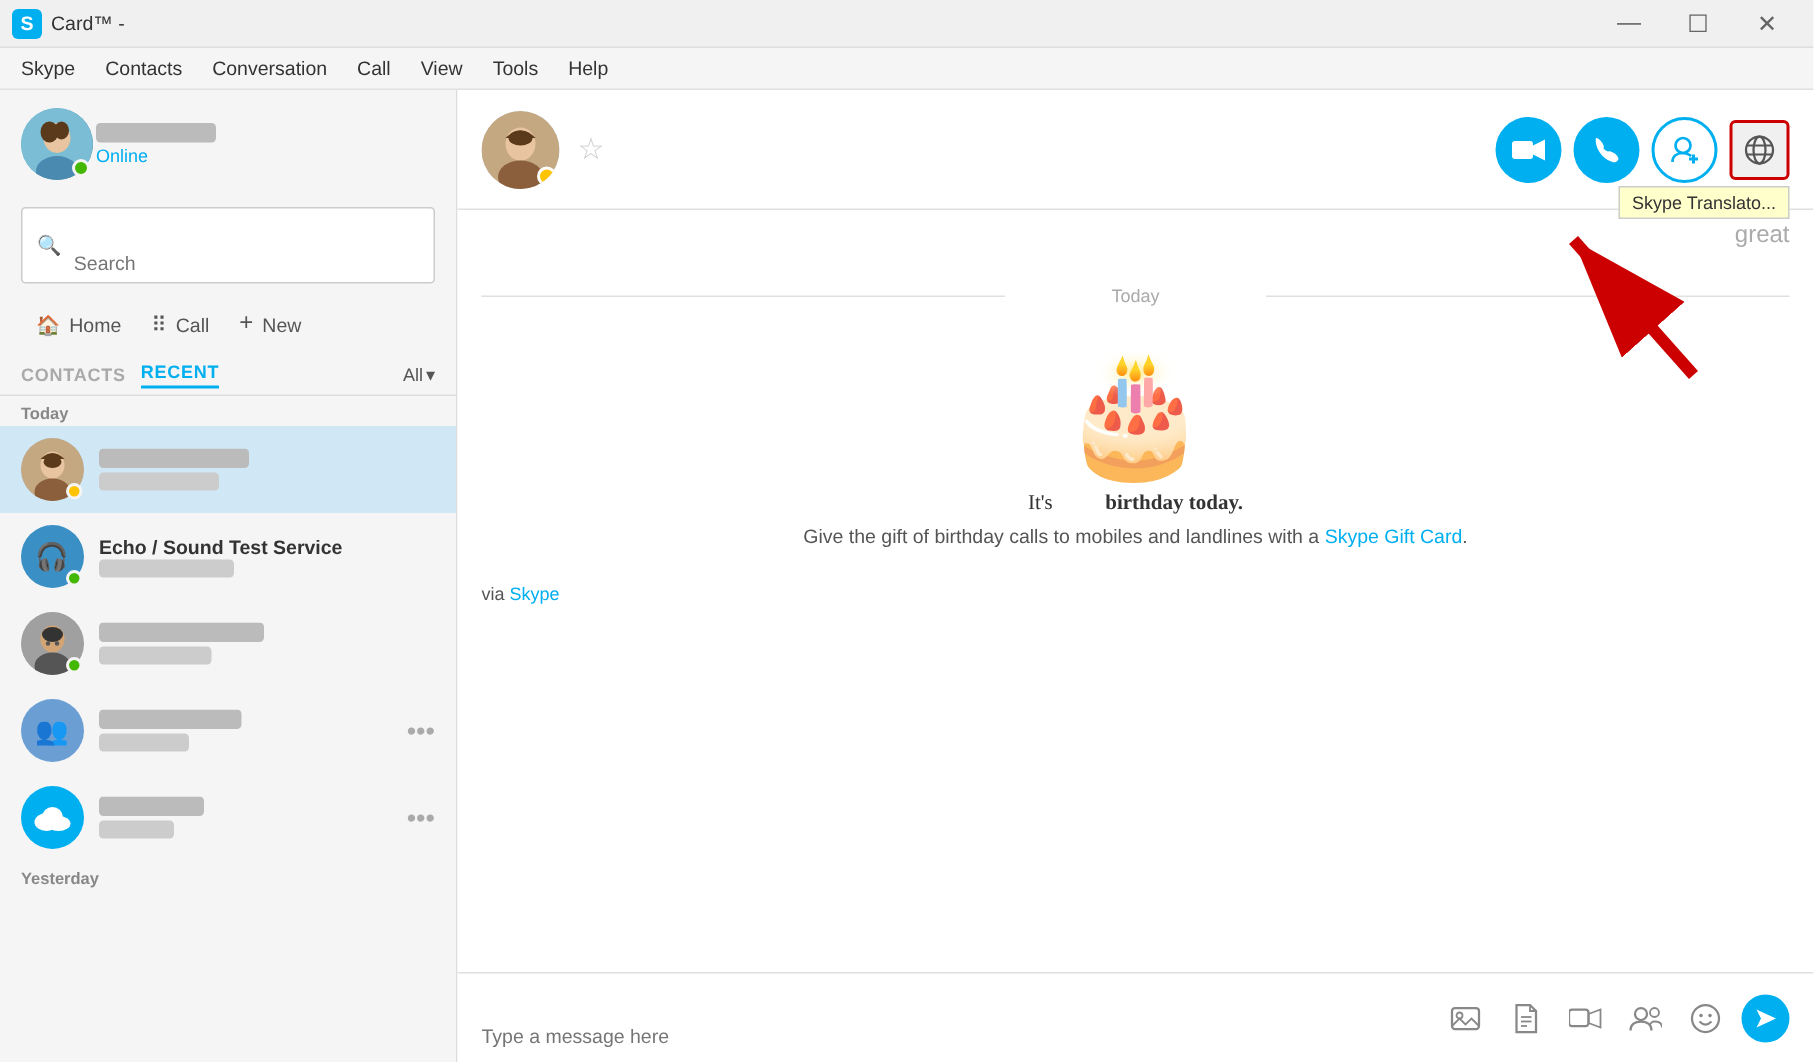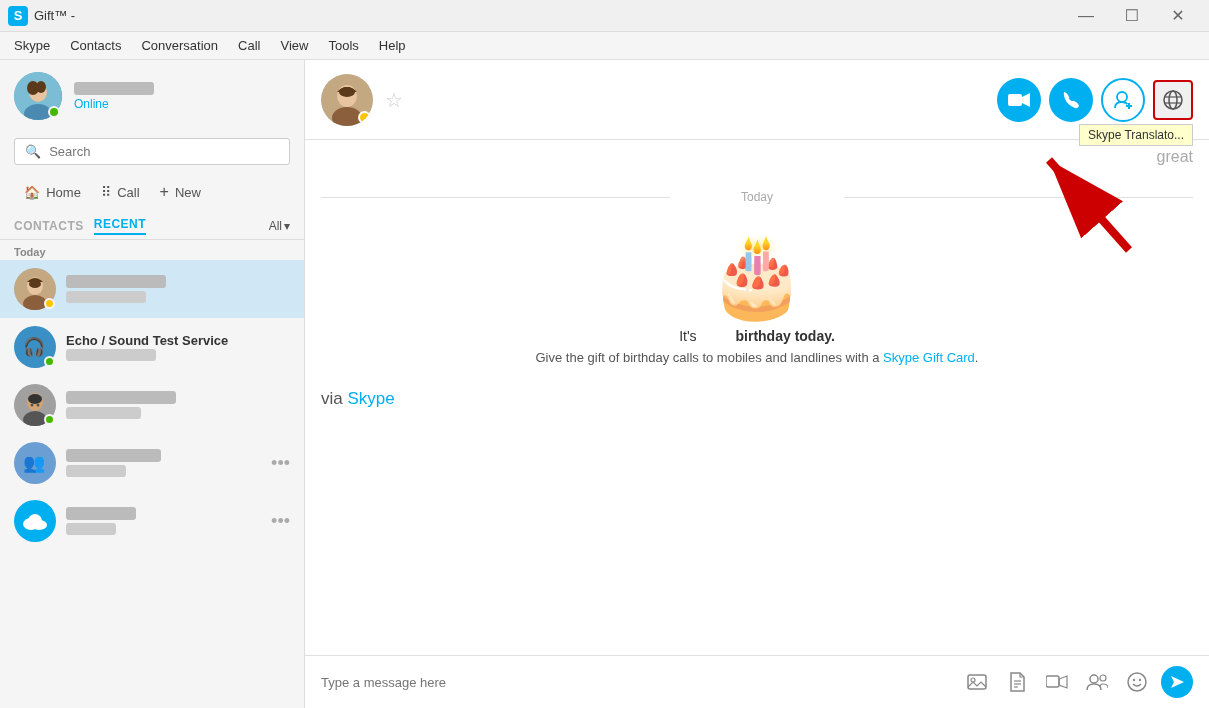--- a/index.html
+++ b/index.html
@@ -45,21 +45,21 @@
       flex-direction: column;
       height: 100%;
       overflow: hidden;
     }
 
     
     .profile-area {
       padding: 12px 14px;
       display: flex;
       align-items: center;
-      gap: 12px;
+      gap: 2px;
       background: #f5f5f5;
     }
     .avatar-wrap { position: relative; }
     .avatar-img { width: 48px; height: 48px; border-radius: 50%; background: linear-gradient(135deg, #7ec8e3 0%, #4a9abe 50%, #2d7a9a 100%); display: flex; align-items: center; justify-content: center; overflow: hidden; }
     .status-dot { position: absolute; bottom: 2px; right: 2px; width: 12px; height: 12px; border-radius: 50%; background: #44b700; border: 2px solid #f5f5f5; }
     .profile-name { font-size: 13px; color: #333; font-weight: 500; }
     .profile-status { font-size: 12px; color: #00aff0; }
     .profile-text { display: flex; flex-direction: column; }
 
     
@@ -201,42 +201,43 @@
       height: 1px; background: #e0e0e0;
     }
     .day-divider::before { left: 0; }
     .day-divider::after { right: 0; }
 
     .birthday-section {
       display: flex; flex-direction: column; align-items: center;
       padding: 16px 0;
     }
     .birthday-cake { font-size: 80px; line-height: 1; margin-bottom: 12px; }
-    .birthday-text { font-size: 14px; color: #333; text-align: center; }
+    .birthday-text { font-size: 14px; color: #333; text-align: center; font-family: Liberation Serif, serif; }
     .birthday-text .bold { font-weight: bold; }
     .birthday-subtext { font-size: 13px; color: #555; text-align: left; margin-top: 6px; }
     .skype-link { color: #00aff0; text-decoration: none; }
 
-    .via-label { font-size: 17px; color: #555; padding: 8px 0; }
+    .via-label { font-size: 12px; color: #555; padding: 8px 0; }
     .via-label a { color: #00aff0; text-decoration: none; }
 
     
     .greeting-msg { color: #aaa; font-size: 16px; text-align: right; padding: 8px 0; }
 
     
     .message-input-bar {
       border-top: 1px solid #e0e0e0;
       padding: 10px 16px;
       display: flex;
       align-items: center;
       gap: 8px;
     }
     .message-input {
       flex: 1; border: none; outline: none; font-size: 13px; color: #555;
       background: transparent;
+      margin-top: 24px;
     }
     .msg-action-btn {
       width: 32px; height: 32px; display: flex; align-items: center; justify-content: center;
       cursor: pointer; color: #888; font-size: 18px; border: none; background: transparent;
       border-radius: 3px;
     }
     .send-btn {
       width: 32px; height: 32px; background: #00aff0; border-radius: 50%;
       display: flex; align-items: center; justify-content: center;
       cursor: pointer; color: white; font-size: 16px; border: none;
@@ -278,21 +279,21 @@
     }
   </style>
 </head>
 <body>
 
 <div class="titlebar">
   <div class="titlebar-left">
     <div class="titlebar-logo">
       <span>S</span>
     </div>
-    <span class="titlebar-title">Gift™ -</span>
+    <span class="titlebar-title">Card™ -</span>
   </div>
   <div class="titlebar-controls">
     <button class="titlebar-btn">—</button>
     <button class="titlebar-btn">☐</button>
     <button class="titlebar-btn close">✕</button>
   </div>
 </div>
 
 <div class="menubar">
   <span class="menubar-item">Skype</span>
@@ -452,20 +453,21 @@
           <div class="contact-name">
             <span class="blurred-name" style="width:70px;">&nbsp;&nbsp;&nbsp;&nbsp;&nbsp;&nbsp;&nbsp;&nbsp;</span>
           </div>
           <div class="contact-msg">
             <span class="blurred-text" style="width:50px;">&nbsp;&nbsp;&nbsp;&nbsp;&nbsp;&nbsp;&nbsp;</span>
           </div>
         </div>
         <span style="color:#aaa; font-size:18px; cursor:pointer;">•••</span>
       </div>
 
+      <div class="section-label">Yesterday</div>
     </div>
   </div>
 
   <div class="chat-area">
 
     <div class="chat-header">
       <div class="chat-contact-avatar" style="position:relative; width:52px; height:52px;">
         <svg width="52" height="52" viewBox="0 0 52 52">
           <rect width="52" height="52" rx="26" fill="#c4a882"></rect>
           <ellipse cx="26" cy="22" rx="10" ry="11" fill="#e8c4a0"></ellipse>

